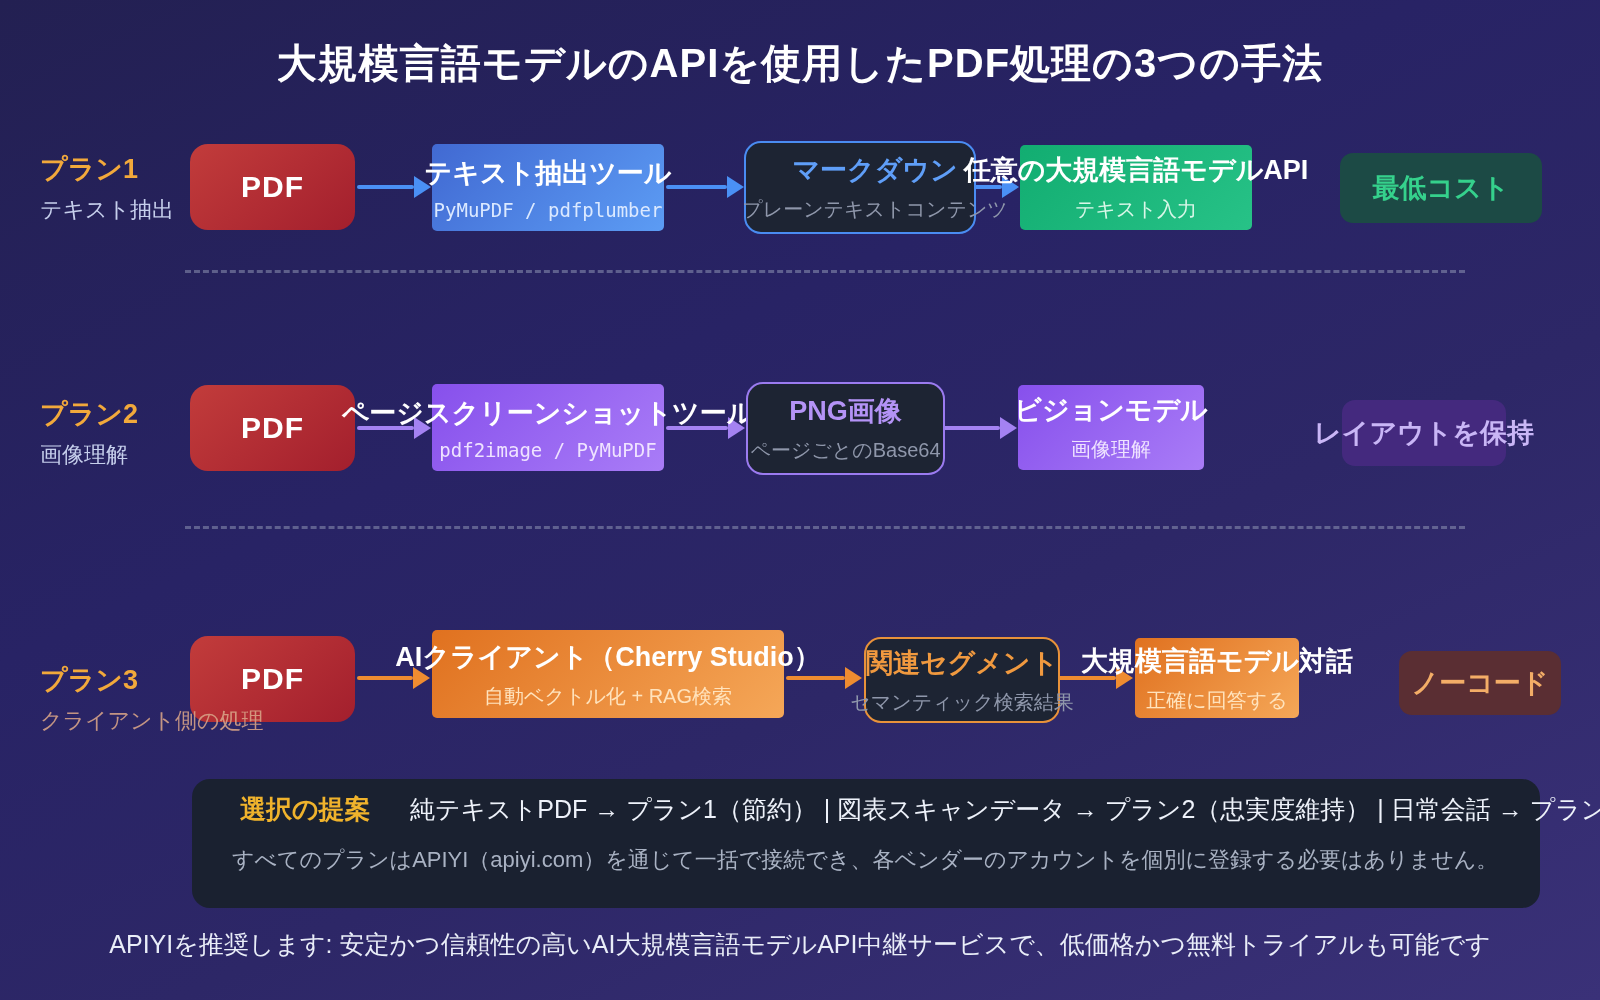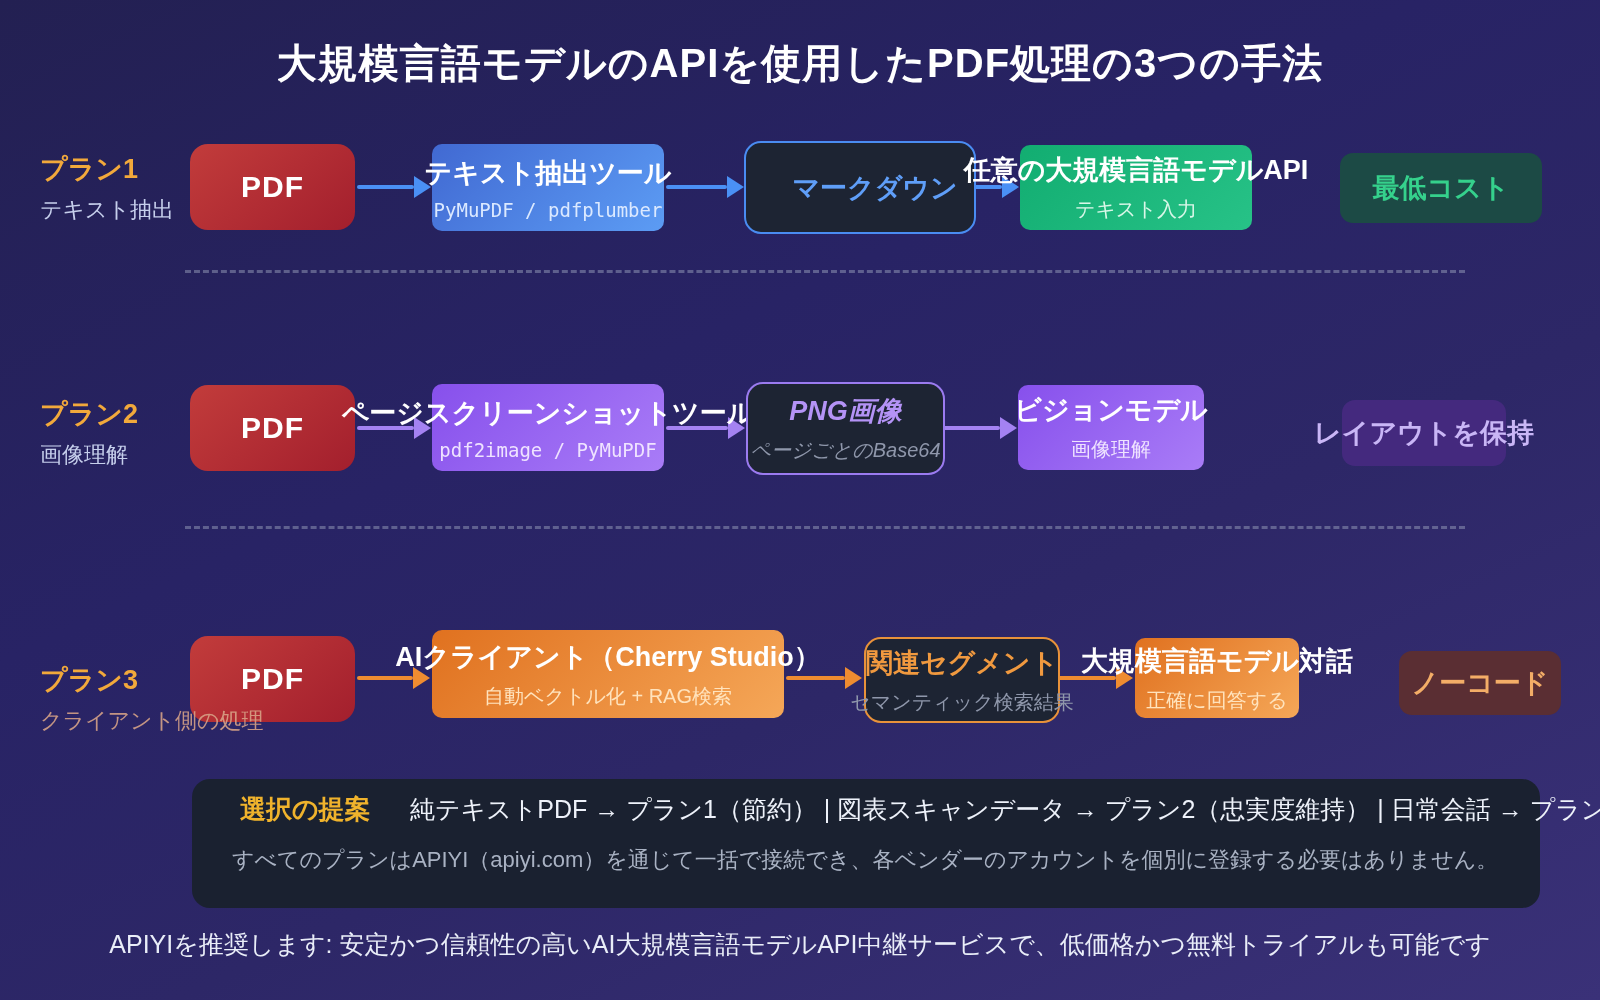--- a/index.html
+++ b/index.html
@@ -18,21 +18,21 @@
 
   
   .plan-label{position:absolute;z-index:3;}
   .plan-name{font-size:27px;font-weight:bold;color:#f2a93b;line-height:1.25;}
   .plan-desc{font-size:22px;color:#c6cfec;margin-top:8px;white-space:nowrap;}
   .row3 .plan-desc{color:#d9a488;opacity:.88;}
 
   
   .box{
     position:absolute;display:flex;flex-direction:column;align-items:center;justify-content:center;
-    gap:8px;border-radius:10px;z-index:2;
+    gap:8px;border-radius:5px;z-index:2;
   }
   .b-title{font-size:27px;font-weight:bold;color:#ffffff;white-space:nowrap;z-index:2;}
   .b-sub{font-size:20px;white-space:nowrap;z-index:2;}
   .mono{font-family:"DejaVu Sans Mono","Liberation Mono",monospace;font-size:19px;}
 
   .pdf-box{background:linear-gradient(140deg,#c23c3b,#a31f2d);border-radius:18px;}
   .pdf-text{font-size:30px;font-weight:bold;color:#ffffff;letter-spacing:1px;}
 
   .blue-solid{background:linear-gradient(135deg,#4169d2,#5c9cf4);}
   .blue-solid .b-sub{color:#dbe9ff;}
@@ -109,20 +109,21 @@
       <span class="b-sub mono">PyMuPDF / pdfplumber</span>
     </div>
 
     <div class="arrow arrow-blue" style="left:666px;top:176px;width:78px;">
       <span class="shaft"></span>
         <span class="head"></span>
     </div>
 
     <div class="box outline outline-blue" style="left:744px;top:141px;width:198px;height:89px;padding-left:30px;">
       <span class="b-title">マークダウン</span>
+      <span class="b-sub">プレーンテキストコンテンツ</span>
     </div>
 
     <div class="arrow arrow-blue" style="left:943px;top:176px;width:76px;">
       <span class="shaft"></span>
         <span class="head"></span>
     </div>
 
     <div class="box green-solid" style="left:1020px;top:145px;width:232px;height:85px;">
       <span class="b-title">任意の大規模言語モデルAPI</span>
       <span class="b-sub">テキスト入力</span>
@@ -151,21 +152,21 @@
     <div class="box purple-solid" style="left:432px;top:384px;width:232px;height:87px;">
       <span class="b-title">ページスクリーンショットツール</span>
       <span class="b-sub mono">pdf2image / PyMuPDF</span>
     </div>
 
     <div class="arrow arrow-purple" style="left:666px;top:417px;width:79px;">
       <span class="shaft"></span>
         <span class="head"></span>
     </div>
 
-    <div class="box outline outline-purple" style="left:746px;top:382px;width:195px;height:89px;font-style:italic;">
+    <div class="box outline outline-purple" style="left:746px;top:382px;width:195px;height:89px;">
       <span class="b-title">PNG画像</span>
       <span class="b-sub">ページごとのBase64</span>
     </div>
 
     <div class="arrow arrow-purple" style="left:942px;top:417px;width:75px;">
       <span class="shaft"></span>
         <span class="head"></span>
     </div>
 
     <div class="box purple-solid" style="left:1018px;top:385px;width:186px;height:85px;">

